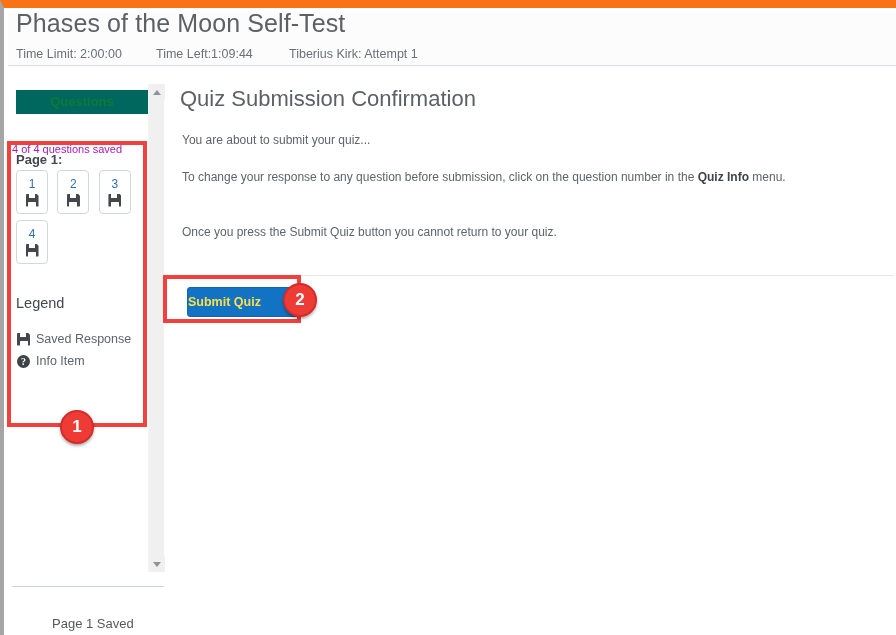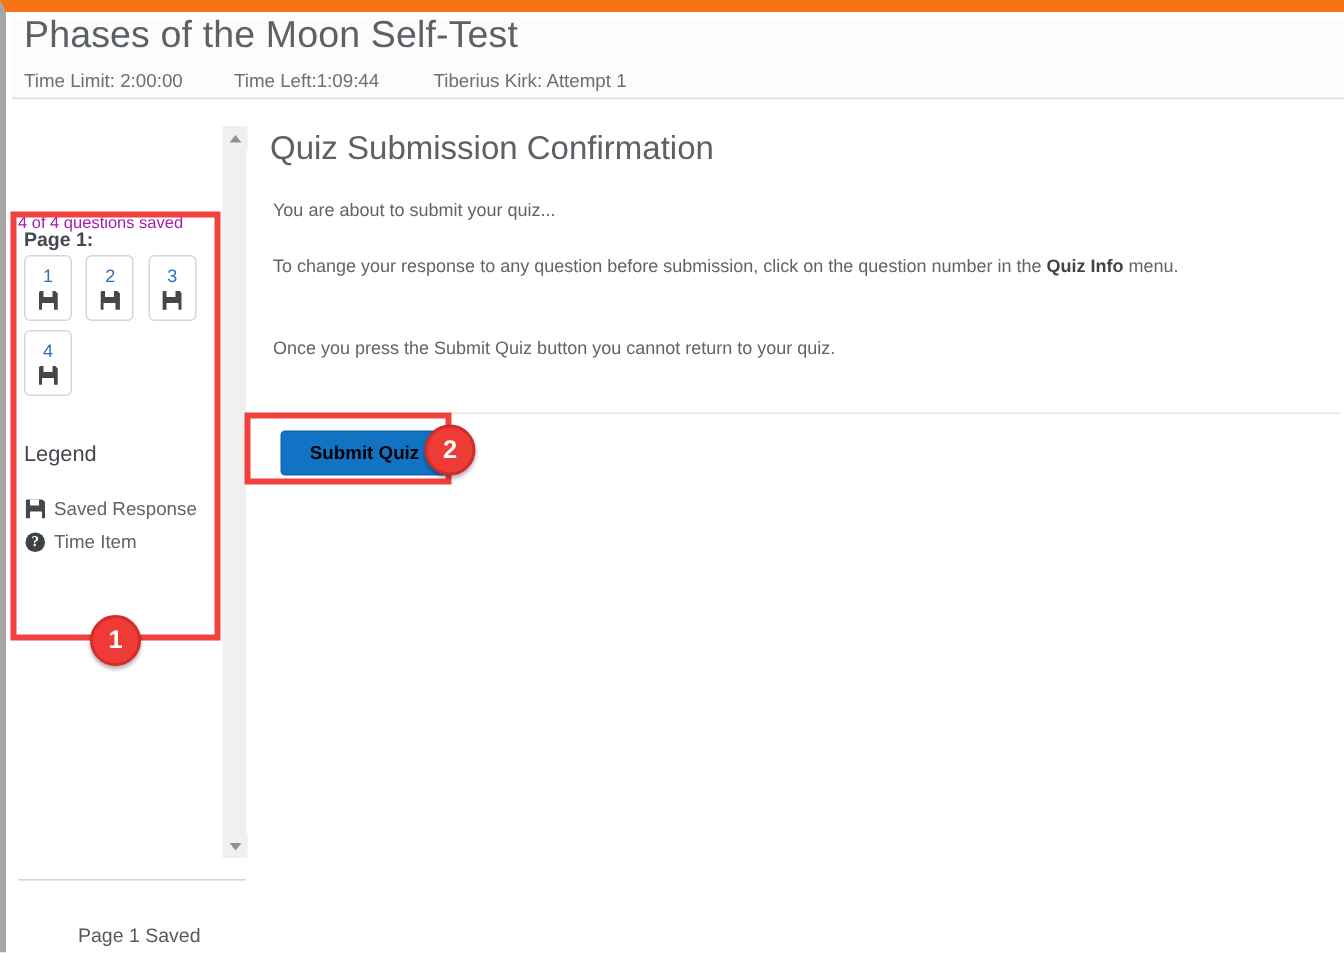--- a/index.html
+++ b/index.html
@@ -267,25 +267,25 @@
     background: #e3e7ea;
   }
 
   #submit-quiz-button {
     position: absolute;
     left: 18px; top: 217px;
     width: 112px; height: 30px;
     background: #1272c4;
     border: 1px solid #0f65ae;
     border-radius: 3px;
-    color: #000000;
+    color: #fde047;
     font-size: 12.5px;
     font-weight: 700;
     line-height: 28px;
-    text-align: center;
+    text-align: left;
     cursor: pointer;
     box-sizing: border-box;
   }
 
   
   .anno-box {
     position: absolute;
     border: 4px solid #f0413c;
     box-sizing: border-box;
     pointer-events: none;
@@ -319,20 +319,21 @@
   <div id="quiz-header">
     <div id="quiz-title">Phases of the Moon Self-Test</div>
     <div class="meta-row" id="meta-time-limit">Time Limit: 2:00:00</div>
     <div class="meta-row" id="meta-time-left">Time Left:1:09:44</div>
     <div class="meta-row" id="meta-user">Tiberius Kirk: Attempt 1</div>
   </div>
   <div id="header-divider"></div>
 
   <div id="sidebar">
 
+    <div id="questions-tab">Questions</div>
 
     <div id="saved-count">4 of 4 questions saved</div>
 
     <div id="page-label">Page 1:</div>
 
     <div id="question-grid">
       <div class="q-btn">
         <span class="q-num">1</span>
         <span class="floppy">
           <span class="body"></span>
@@ -376,21 +377,21 @@
               <span class="shutter"></span>
               <span class="label"></span>
             </span>
         </span>
         <span>Saved Response</span>
       </div>
       <div class="legend-item">
         <span class="ic">
           <span class="qmark">?</span>
         </span>
-        <span>Time Item</span>
+        <span>Info Item</span>
       </div>
     </div>
   </div>
 
   <div id="sidebar-scrollbar">
     <div class="sb-arrow" id="sb-arrow-up">
       <span class="tri up"></span>
     </div>
     <div class="sb-arrow" id="sb-arrow-down">
       <span class="tri down"></span>

